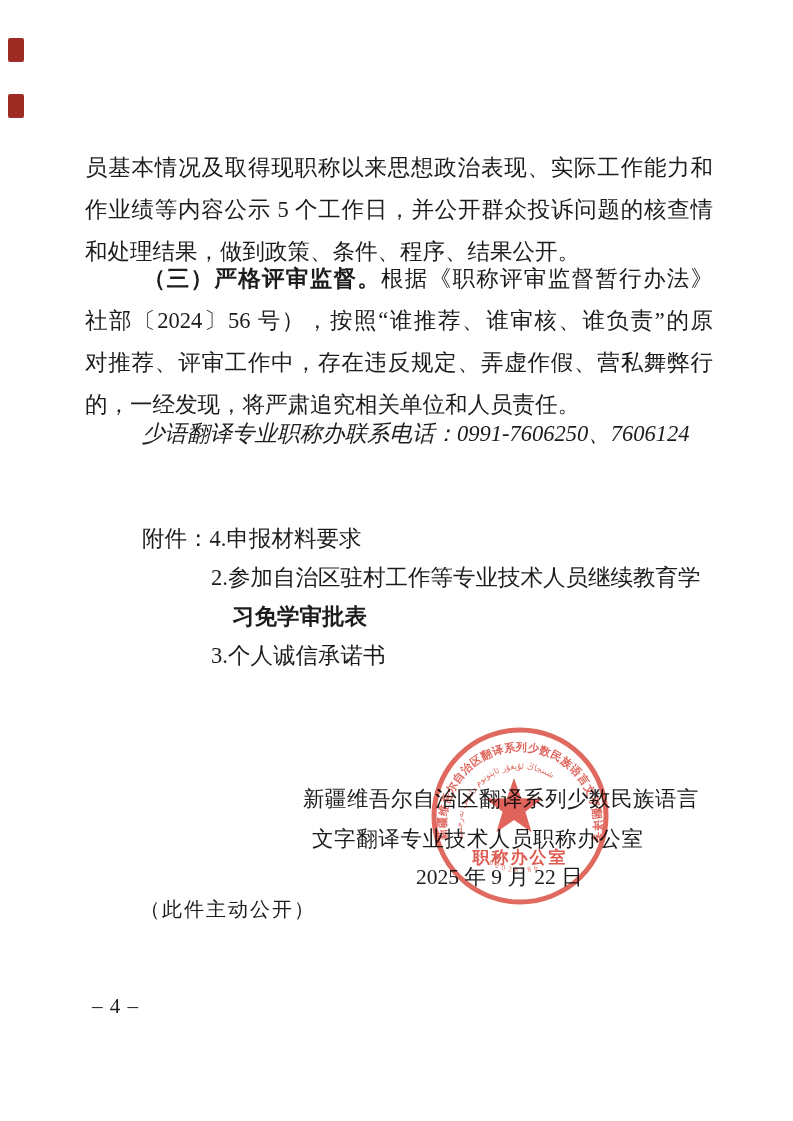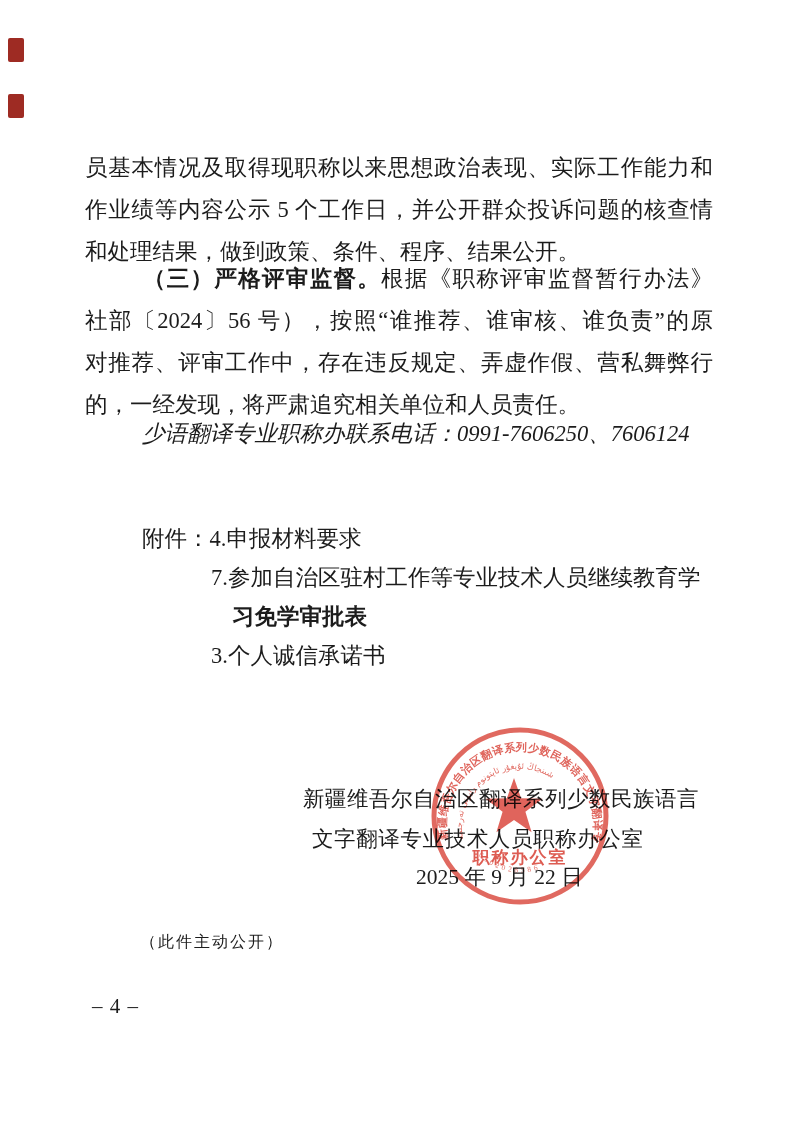--- a/index.html
+++ b/index.html
@@ -29,21 +29,21 @@
   .sig-line{position:absolute;white-space:nowrap;font-size:21.5px;color:#1c1c1c;z-index:2;}
   .sig1{left:303px;top:784px;letter-spacing:0.5px;}
   .sig2{left:312px;top:824px;letter-spacing:0.6px;}
   .sig-date{left:416px;top:862px;}
   
   .seal{
     position:absolute;left:428px;top:724px;width:184px;height:184px;
     z-index:3;mix-blend-mode:multiply;opacity:0.88;pointer-events:none;
   }
   
-  .disclosure{position:absolute;left:140px;top:932px;font-size:16px;letter-spacing:2px;white-space:nowrap;}
+  .disclosure{position:absolute;left:140px;top:896px;font-size:20px;letter-spacing:2px;white-space:nowrap;}
   .pagenum{position:absolute;left:92px;top:994px;font-size:21px;letter-spacing:1px;white-space:nowrap;}
   
   .scan-mark{position:absolute;left:8px;width:16px;height:24px;border-radius:2px;}
   .scan-mark.m1{top:38px;}
   .scan-mark.m2{top:94px;}
 </style>
 </head>
 <body>
 
 <div class="page">
@@ -63,21 +63,21 @@
     <div class="tline fill">对推荐、评审工作中，存在违反规定、弄虚作假、营私舞弊行为</div>
     <div class="tline">的，一经发现，将严肃追究相关单位和人员责任。</div>
   </div>
 
   <div class="textblock contacts">
     <div class="tline">少语翻译专业职称办联系电话：0991-7606250、7606124</div>
   </div>
 
   <div class="textblock attachments">
     <div class="tline att-label-row"><span>附件：</span><span>4.申报材料要求</span></div>
-    <div class="tline att-item">7.参加自治区驻村工作等专业技术人员继续教育学</div>
+    <div class="tline att-item">2.参加自治区驻村工作等专业技术人员继续教育学</div>
     <div class="tline att-cont">习免学审批表</div>
     <div class="tline att-item">3.个人诚信承诺书</div>
   </div>
 
   <div class="sig-line sig2">文字翻译专业技术人员职称办公室</div>
   <div class="sig-line sig1">新疆维吾尔自治区翻译系列少数民族语言</div>
   <div class="sig-line sig-date">2025 年 9 月 22 日</div>
 
   <svg class="seal" viewBox="0 0 184 184" xmlns="http://www.w3.org/2000/svg">
     <g fill="none" stroke="#d9453a">

